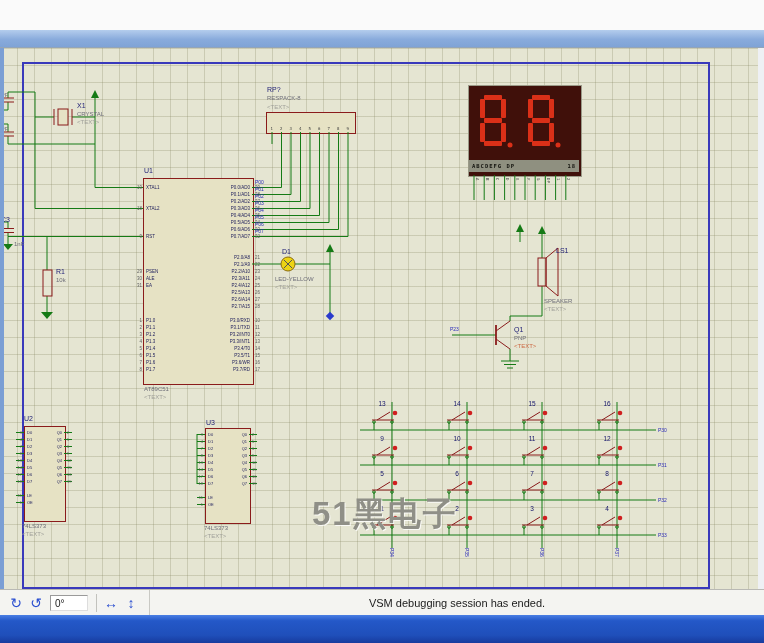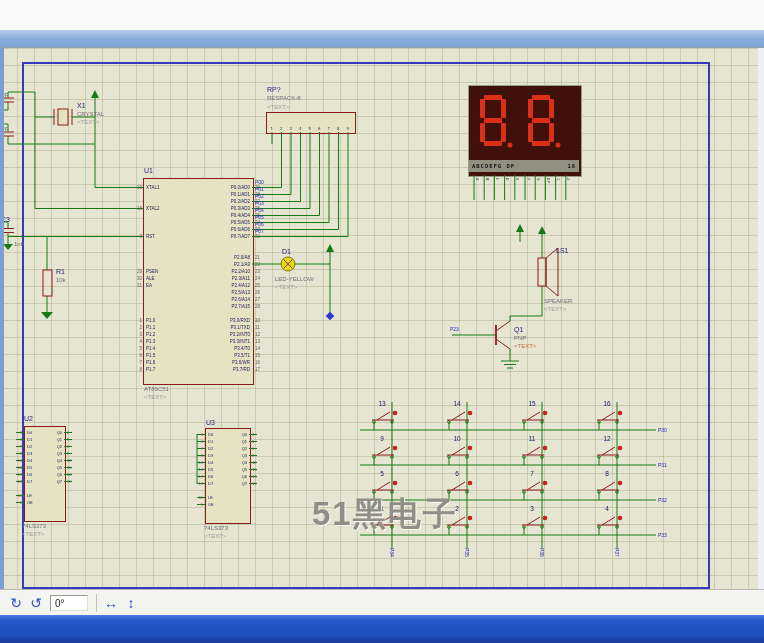--- a/index.html
+++ b/index.html
@@ -663,15 +663,18 @@
     </div>
   <div id="angle-field">0°</div>
   <div class="tsep"></div>
   <div class="tbtn">
       <span>↔</span>
     </div>
   <div class="tbtn">
       <span>↕</span>
     </div>
   <div style="width:8px"></div>
+  <div id="status-area">
+    <span id="status-text">VSM debugging session has ended.</span>
+  </div>
 </div>
 
 <div id="taskbar"></div>
 
 </body></html>

